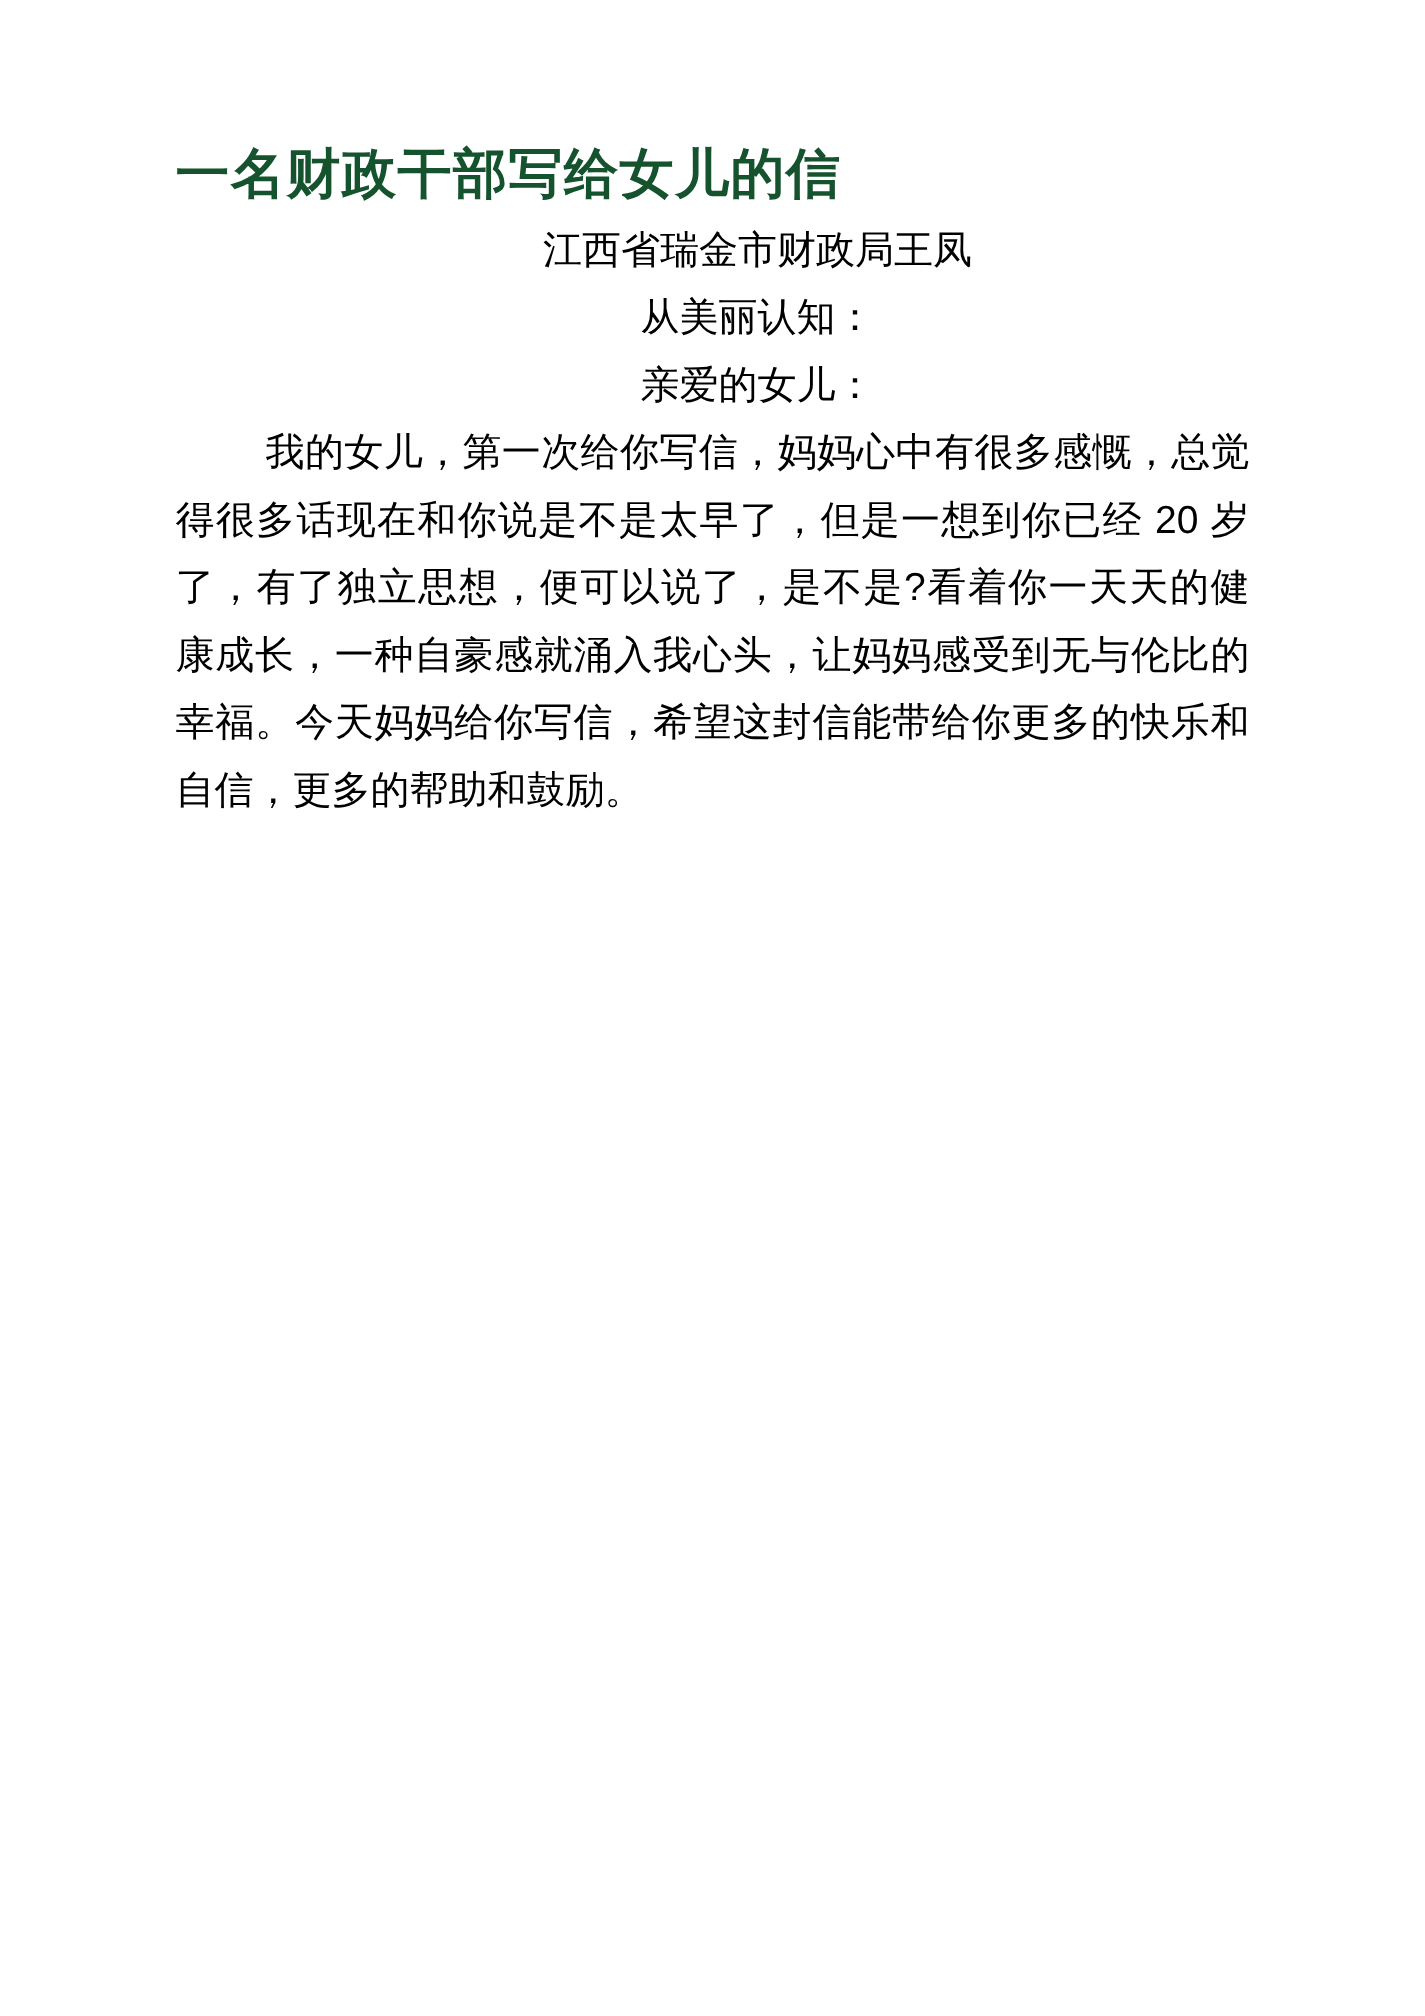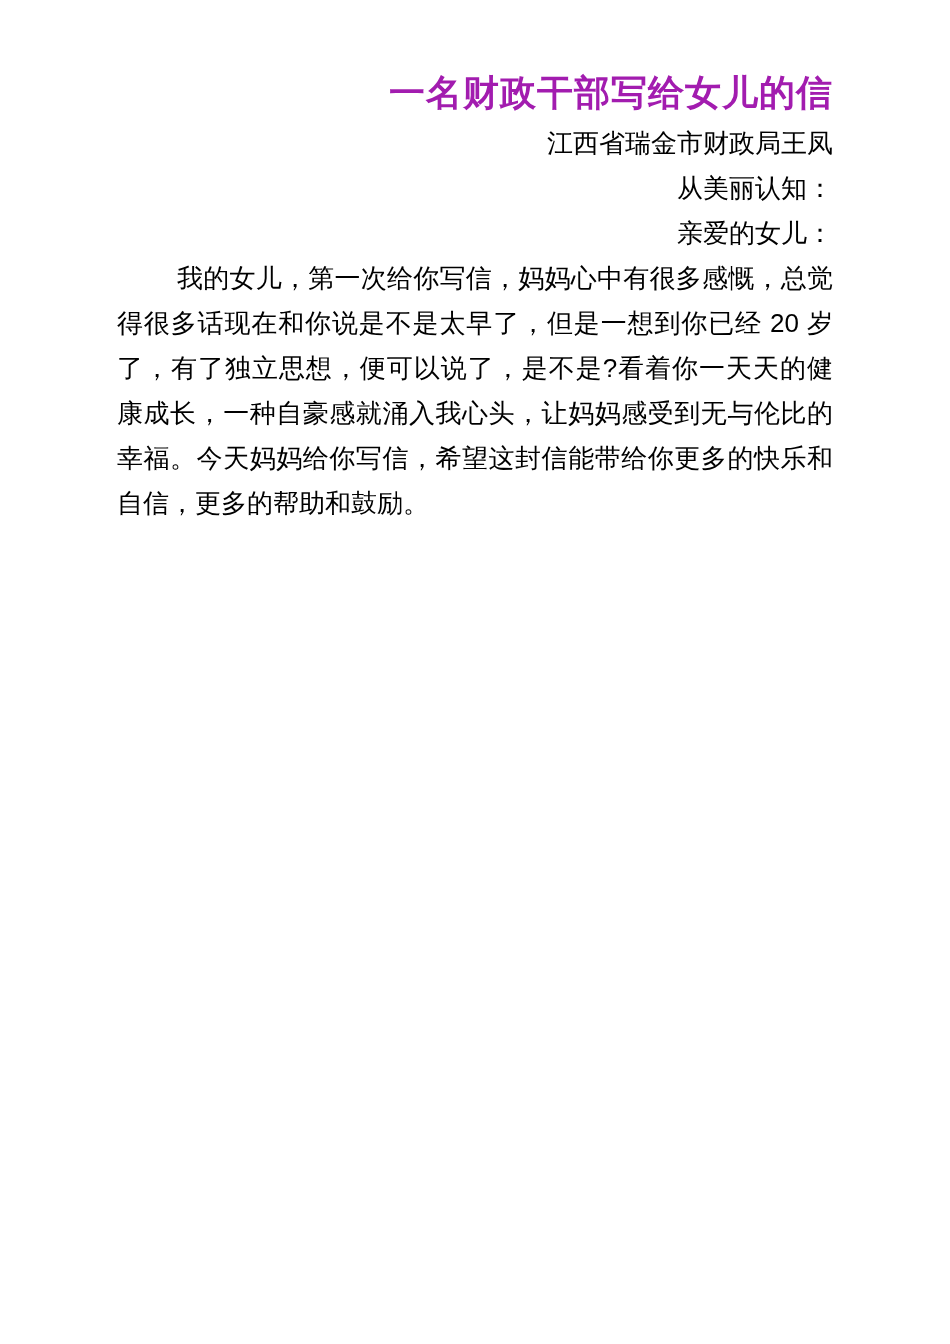--- a/index.html
+++ b/index.html
@@ -15,42 +15,42 @@
     overflow: hidden;
     color: #000000;
   }
   .content {
     position: absolute;
     top: 0;
     left: 117px;
     width: 716px;
   }
   .doc-title {
-    margin-top: 68px;
+    margin-top: 91px;
     font-size: 36px;
     font-weight: 700;
     line-height: 50px;
-    text-align: right;
+    text-align: left;
     letter-spacing: 1px;
-    color: #a21caf;
+    color: #14532d;
   }
   .body-text {
     margin-top: 3px;
     font-size: 26px;
     line-height: 45px;
     color: #000000;
   }
   .para {
     text-indent: 60px;
     text-align: justify;
     text-justify: inter-ideograph;
     overflow-wrap: break-word;
   }
   .para.short {
-    text-align: right;
+    text-align: center;
   }
 </style>
 </head>
 <body>
 
 <div class="page">
   <div class="content">
 
     <h1 class="doc-title">一名财政干部写给女儿的信</h1>
 

